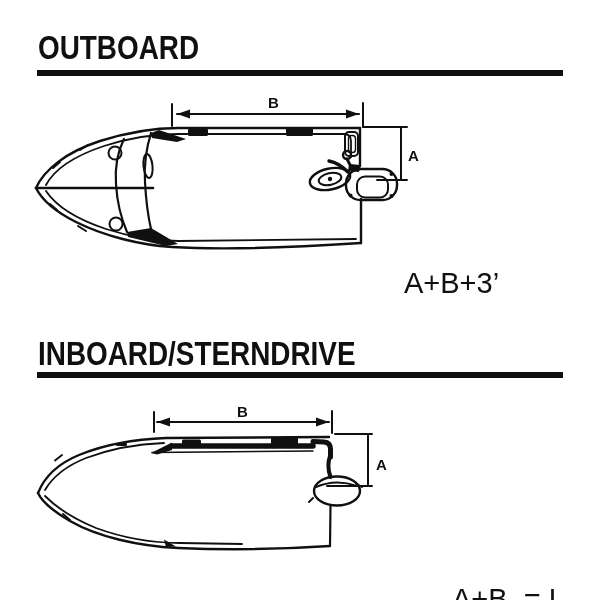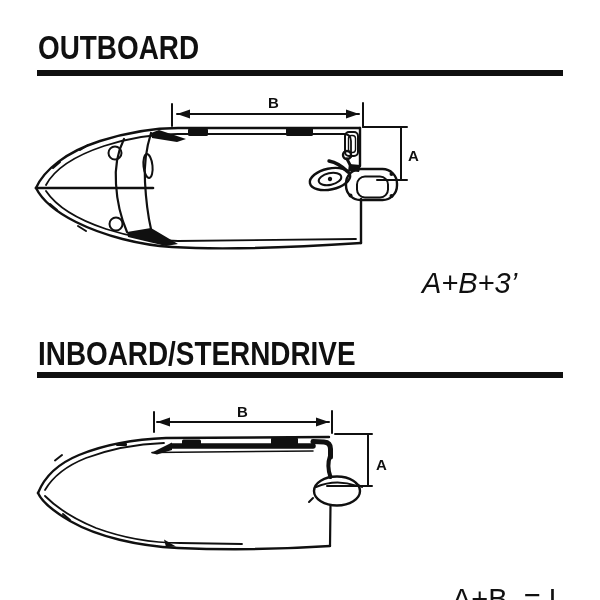--- a/index.html
+++ b/index.html
@@ -14,21 +14,21 @@
   }
   #heading-outboard{top:30px;}
   #heading-inboard{top:336px;}
   .divider{position:absolute;left:37px;width:526px;height:6px;background:#101010;}
   #divider-outboard{top:70px;}
   #divider-inboard{top:372px;}
   .formula{
     position:absolute;font-size:29px;line-height:30px;color:#101010;
     white-space:pre;font-weight:400;
   }
-  #formula-outboard{left:422px;top:208px;font-style:italic;}
+  #formula-outboard{left:404px;top:208px;}
   #formula-inboard{left:452px;top:524px;}
   svg.diagram{position:absolute;left:0;top:0;width:600px;height:600px;}
   svg .ink{stroke:#101010;fill:none;stroke-linecap:round;stroke-linejoin:round;}
   svg .fill{fill:#101010;stroke:none;}
   svg text{font-family:"Liberation Sans", sans-serif;font-weight:700;fill:#101010;}
 </style>
 </head>
 <body>
 
 <div class="page">

